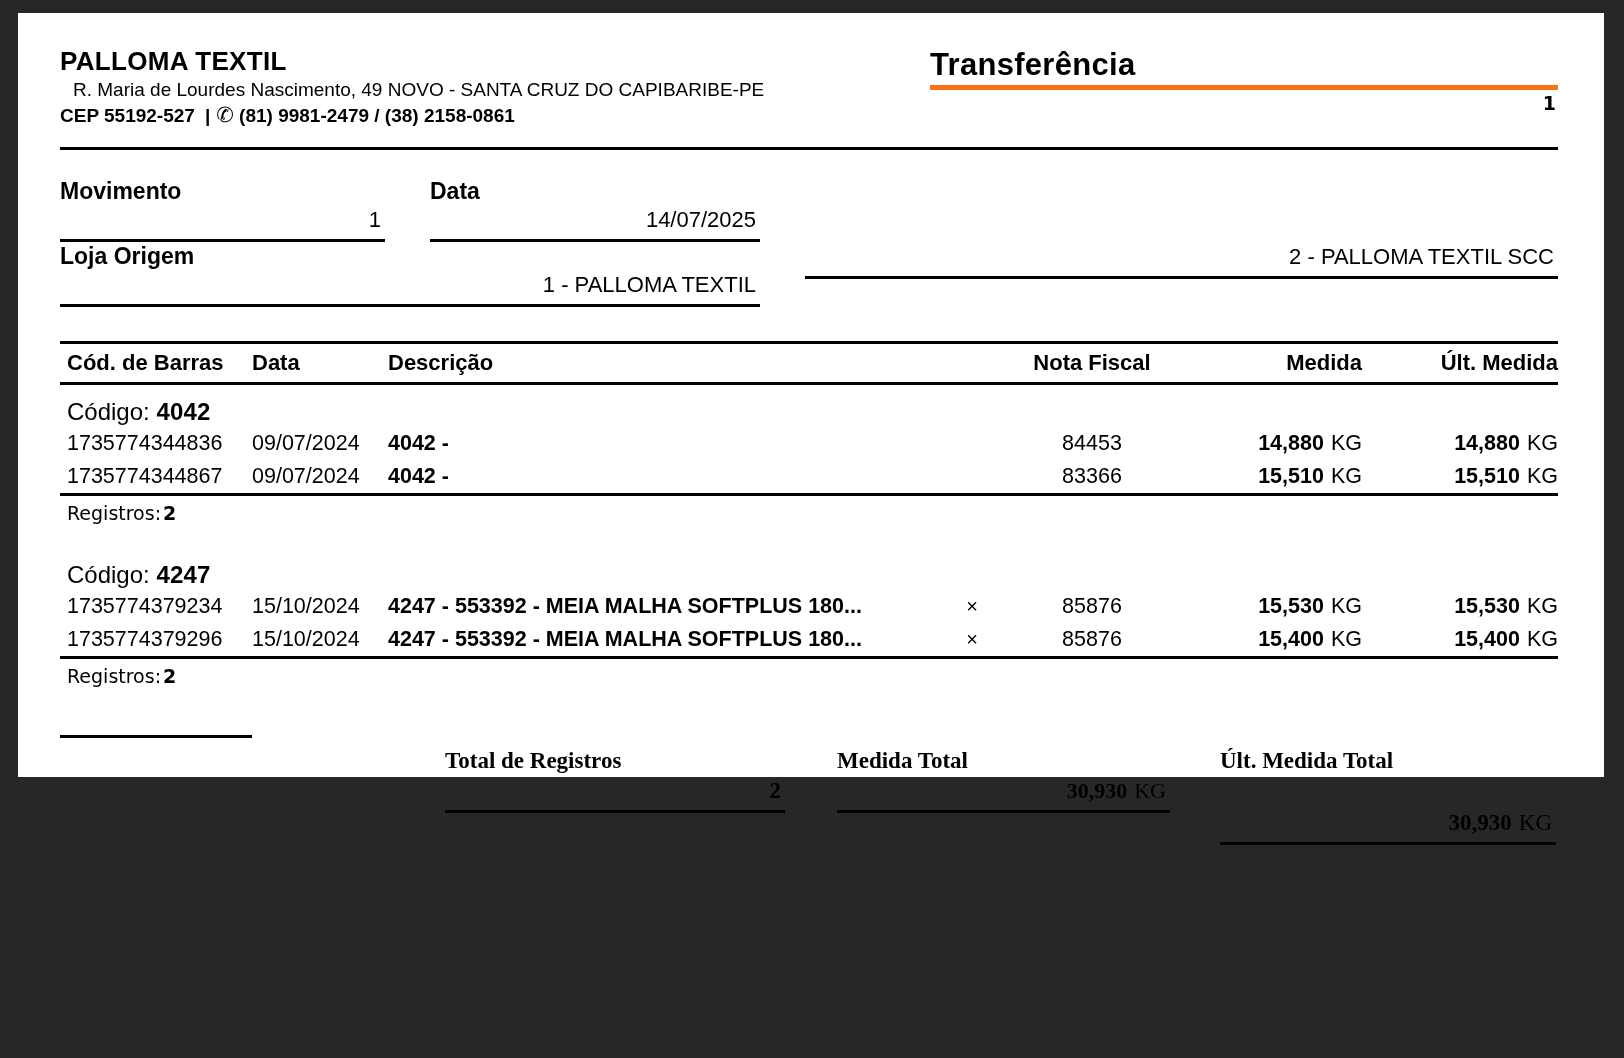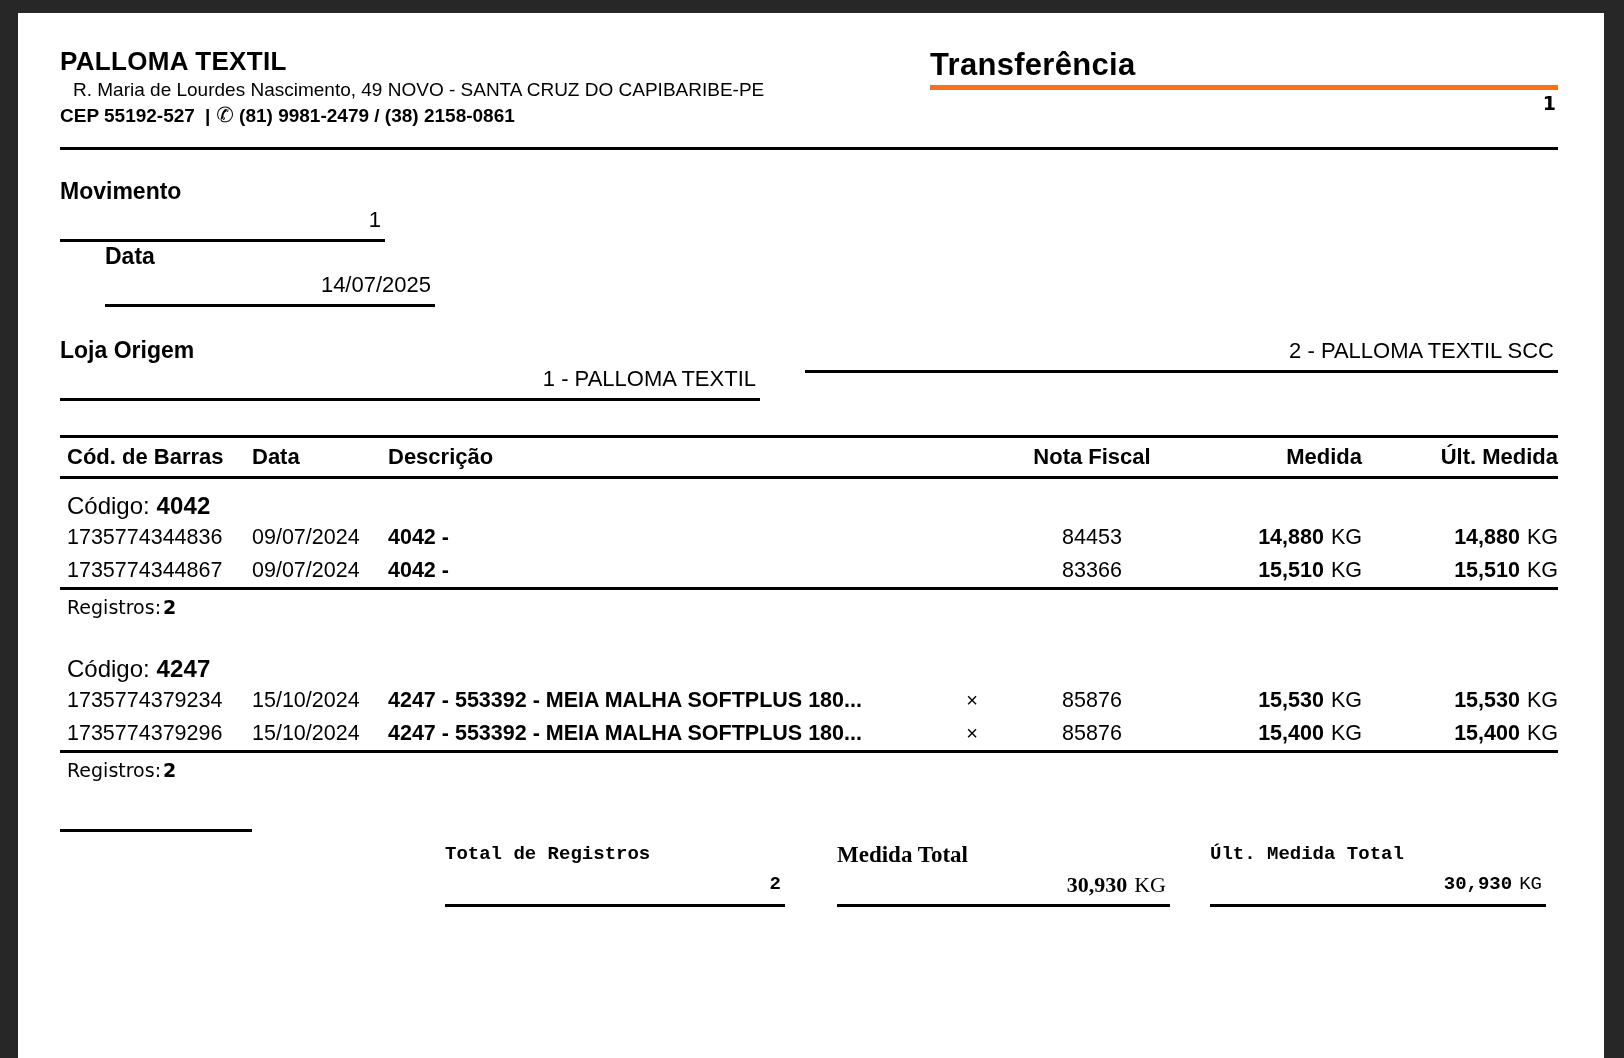--- a/index.html
+++ b/index.html
@@ -6,43 +6,43 @@
   body{
     width:1624px;height:1058px;
     background:#272727;
     position:relative;
     overflow:hidden;
     font-family:"Liberation Sans", sans-serif;
     color:#000;
   }
   .page{
     position:absolute;left:18px;top:13px;
-    width:1586px;height:1045px;
+    width:1586px;height:764px;
     background:#ffffff;
   }
   .content{
     position:absolute;left:42px;top:0;
     width:1498px;
   }
   .rule{height:0;border-top:3px solid #000;}
   
   .header-row{display:flex;justify-content:space-between;align-items:flex-start;padding-top:33px;}
   .company-name{font-size:26px;font-weight:bold;line-height:31px;letter-spacing:.3px;}
   .company-address{font-size:19px;font-weight:normal;line-height:25px;margin-left:13px;}
   .company-contact{font-size:19px;font-weight:bold;line-height:25px;}
   .company-contact .pipe{font-weight:bold;padding:0 6px 0 10px;}
   .company-contact .phone-glyph{font-weight:normal;font-size:21px;}
   .title-block{width:628px;}
   .doc-title{font-size:31px;font-weight:bold;line-height:37px;padding-bottom:2px;border-bottom:5px solid #f97316;letter-spacing:.3px;}
   .page-number{text-align:right;font-family:"DejaVu Sans",sans-serif;font-size:19px;font-weight:bold;line-height:27px;padding-right:2px;}
   .header-rule{margin-top:19px;}
   
   .fields-row{display:flex;}
-  .row1{margin-top:27px;flex-direction:column;}
-  .row2{margin-top:29px;}
+  .row1{margin-top:27px;}
+  .row2{margin-top:0;}
   .field{display:flex;flex-direction:column;}
   .field .flabel{font-size:23px;font-weight:bold;line-height:28px;}
   .field .fvalue{font-size:22px;line-height:30px;text-align:right;padding:0 4px 4px 0;border-bottom:3px solid #000;white-space:nowrap;}
   .f-movimento{width:325px;}
   .f-data{width:330px;margin-left:45px;}
   .f-origem{width:700px;}
   .f-destino{width:753px;margin-left:45px;}
   
   .table{margin-top:34px;}
   .t-grid{display:grid;grid-template-columns:192px 136px 1fr 40px 200px 170px 196px;align-items:center;}
@@ -60,26 +60,26 @@
   .registros{font-family:"DejaVu Sans",sans-serif;font-size:19px;line-height:35px;padding-left:7px;}
   .registros b{padding-left:2px;}
   .group2{margin-top:29px;}
   .group-rule{border-top:3px solid #000;}
   
   .short-line{width:192px;margin-top:41px;border-top:3px solid #000;}
   .totals-row{display:flex;margin-top:8px;}
   .total-block{display:flex;flex-direction:column;}
   .total-block .tlabel{font-weight:bold;line-height:29px;}
   .total-block .tvalue{text-align:right;line-height:31px;padding:0 4px 4px 0;border-bottom:3px solid #000;white-space:nowrap;}
-  .tb-wide .tlabel,.tb-wide .tvalue{font-family:Liberation Mono, monospace;font-size:19px;}
+  .tb-wide .tlabel,.tb-wide .tvalue{font-family:Liberation Serif, serif;font-size:23px;}
   .tb-cond .tlabel{font-size:23px;}
   .tb-cond .tvalue{font-size:22px;}
   .tb1{margin-left:385px;width:340px;}
   .tb2{margin-left:52px;width:333px;font-family:Liberation Serif, serif;}
-  .tb3{margin-left:40px;width:336px;}
+  .tb3{margin-left:50px;width:336px;gap:32px;}
 </style>
 </head>
 <body>
 
 <div class="page">
   <div class="content">
 
     <div class="header-row">
       <div class="company">
         <div class="company-name">PALLOMA TEXTIL</div>

